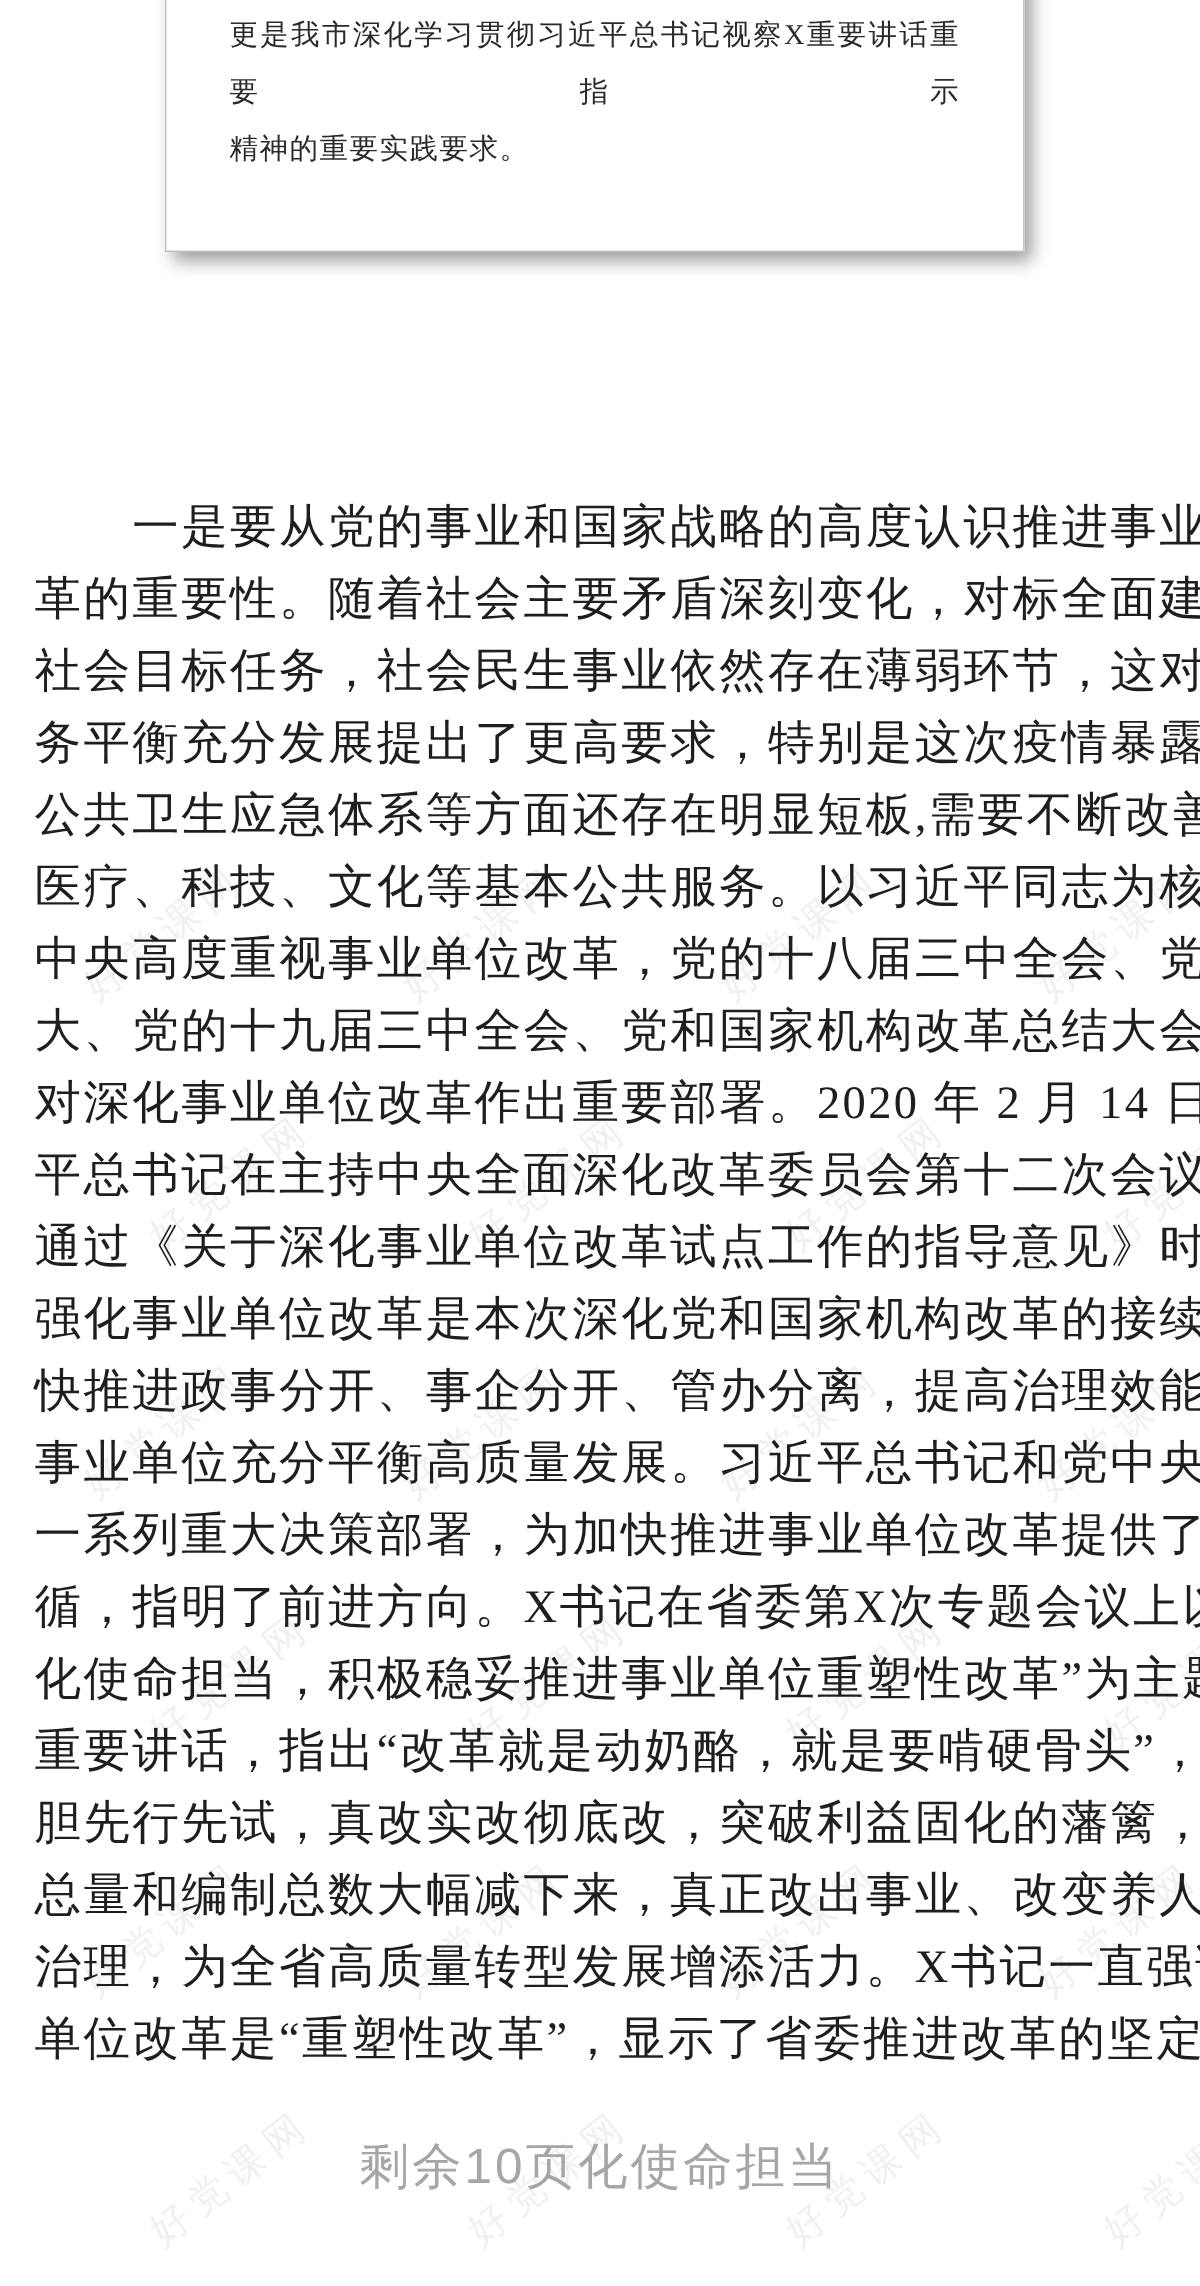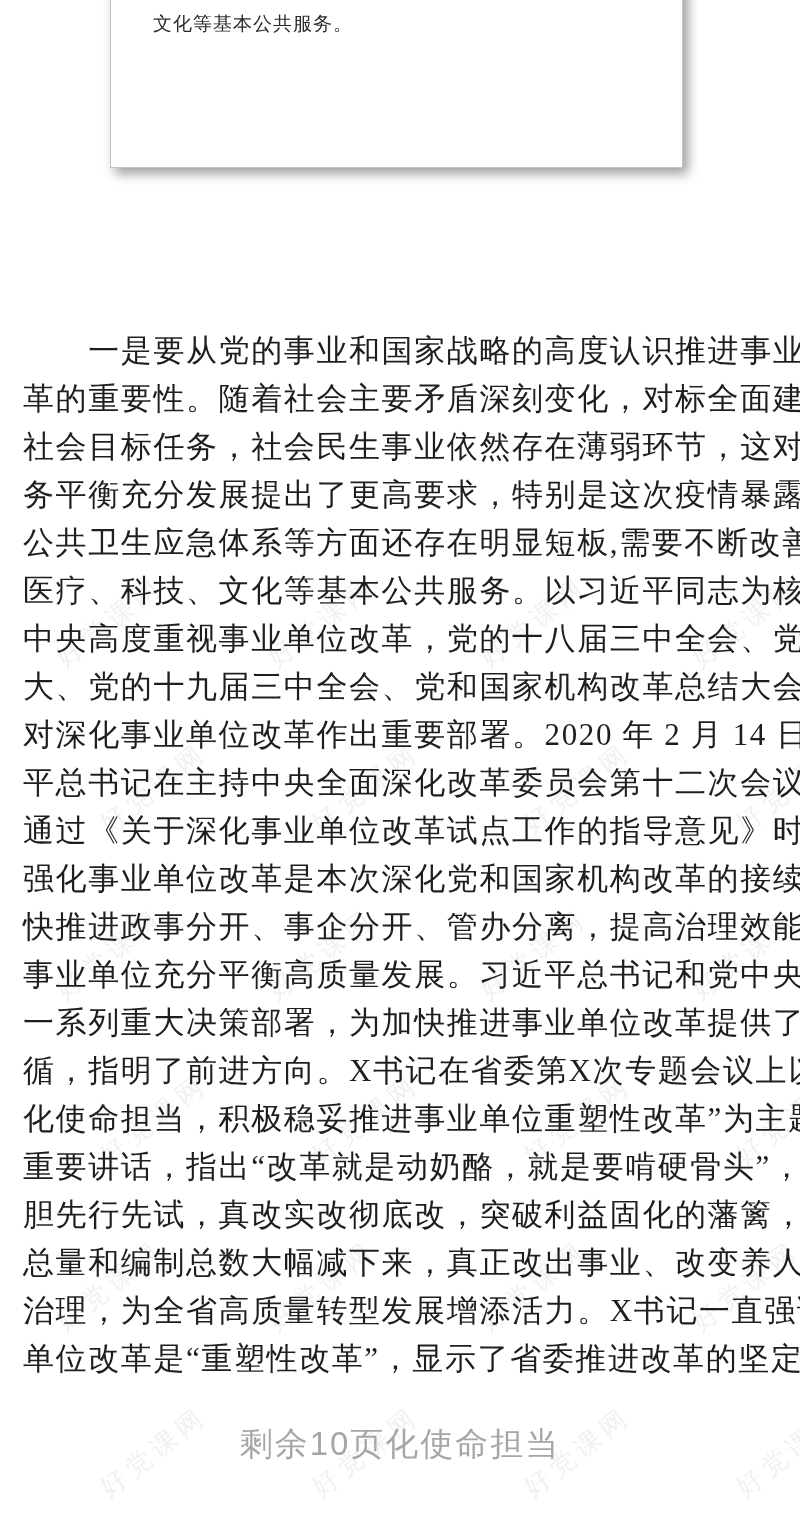--- a/index.html
+++ b/index.html
@@ -88,21 +88,22 @@
     letter-spacing: 2px;
   }
 </style>
 </head>
 <body>
 
 <div class="stage">
 
   <div class="prev-card">
     <div class="card-inner">
-        <div class="card-line">文化等基本公共服务。</div>
+        <div class="card-line justify-full">更是我市深化学习贯彻习近平总书记视察X重要讲话重要指示</div>
+        <div class="card-line">精神的重要实践要求。</div>
       </div>
   </div>
 
   <div class="watermark-layer">
       <span style="left: 70px; top: 640px; color: rgba(30, 30, 30, 0.067);">好党课网</span>
       <span style="left: 282px; top: 640px; color: rgba(30, 30, 30, 0.067);">好党课网</span>
       <span style="left: 494px; top: 640px; color: rgba(30, 30, 30, 0.067);">好党课网</span>
       <span style="left: 706px; top: 640px; color: rgba(30, 30, 30, 0.067);">好党课网</span>
       <span style="left: 114px; top: 806px; color: rgba(30, 30, 30, 0.067);">好党课网</span>
       <span style="left: 326px; top: 806px; color: rgba(30, 30, 30, 0.067);">好党课网</span>

